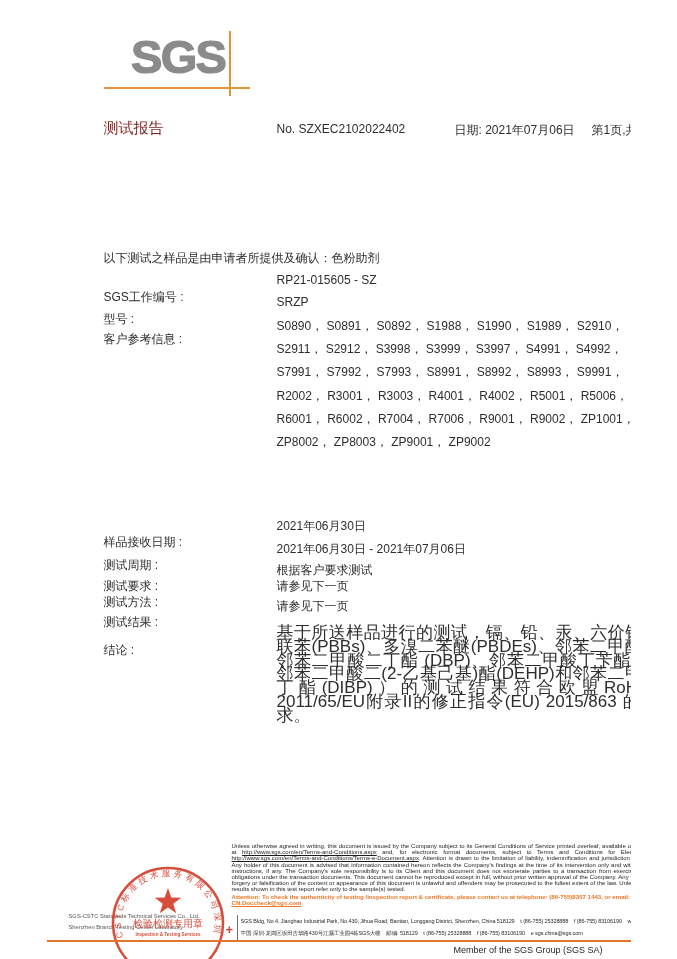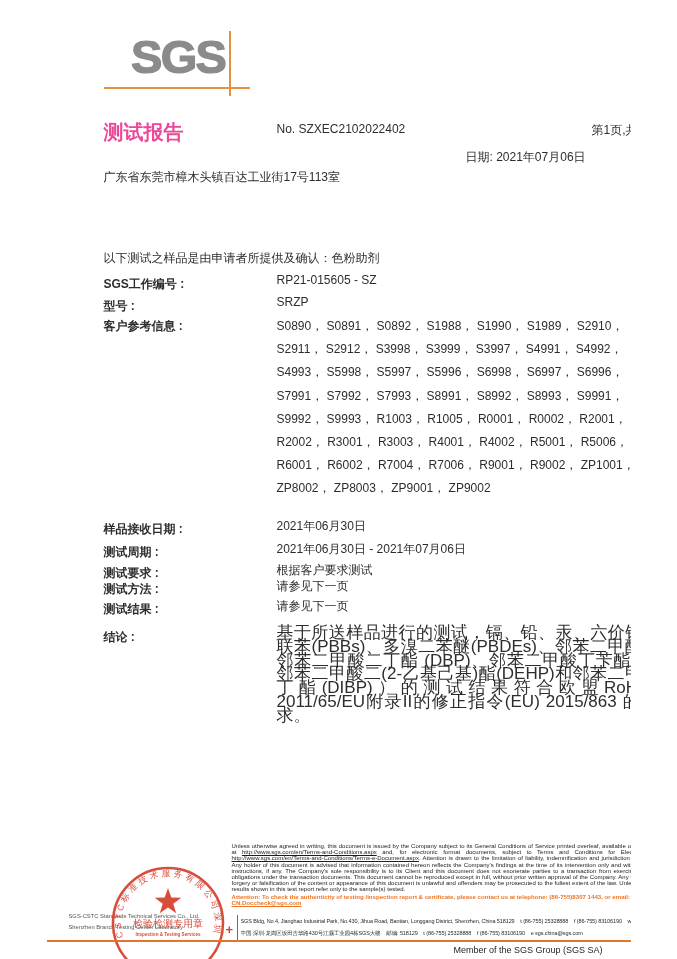--- a/index.html
+++ b/index.html
@@ -11,30 +11,30 @@
   .logo-text{
     position:absolute;left:84px;top:34px;font-size:56px;font-weight:bold;color:#8b8b8b;
     line-height:1;letter-spacing:-2px;transform:scale(0.84,0.82);transform-origin:left top;
     -webkit-text-stroke:1.5px #8b8b8b;
   }
   .logo-hline{position:absolute;left:57px;top:87px;width:146px;height:2px;background:#e2923c;}
   .logo-vline{position:absolute;left:182px;top:31px;width:2px;height:65px;background:#e2923c;}
   
   .header-row{position:absolute;left:57px;top:121px;right:20px;height:20px;font-size:12px;}
   .header-row span{position:absolute;white-space:nowrap;}
-  .h-title{left:0;top:-2px;font-size:20px;font-weight:bold;color:#ec4899;}
+  .h-title{left:0;top:-2px;font-size:15px;font-weight:normal;color:#7f1d1d;}
   .h-no{left:173px;top:1px;}
-  .h-date{left:362px;top:1px;margin-top:27px;}
+  .h-date{left:351px;top:1px;}
   .h-page{left:488px;top:1px;}
   
   .applicant{position:absolute;left:57px;top:163px;font-size:12px;line-height:28px;white-space:nowrap;}
   
   .intro{position:absolute;left:57px;top:250px;font-size:12px;white-space:nowrap;}
   .row{position:absolute;left:57px;right:30px;font-size:12px;}
-  .row .lbl{position:absolute;left:0;top:3px;white-space:nowrap;font-weight:bold;}
+  .row .lbl{position:absolute;left:0;top:16px;white-space:nowrap;}
   .row .val{position:absolute;left:173px;top:0;white-space:nowrap;}
   .r-job{top:273px;} .r-model{top:295px;} .r-ref{top:315px;}
   .ref-lines div{line-height:23.2px;white-space:nowrap;}
   .r-recv{top:518px;} .r-period{top:541px;} .r-req{top:562px;}
   .r-method{top:578px;} .r-result{top:598px;} .r-concl{top:626px;}
   .r-concl .val{white-space:normal;width:418px;font-size:17px;line-height:13.8px;text-align:justify;}
   
   .company-lines{position:absolute;left:22px;top:911px;font-size:5.8px;color:#555;line-height:11px;white-space:nowrap;}
   .stamp{position:absolute;left:55px;top:862px;opacity:.93;}
   .disclaimer-block{position:absolute;left:185px;top:843px;width:462px;}
@@ -59,43 +59,40 @@
   <div class="logo-vline"></div>
 
   <div class="header-row">
     <span class="h-title">测试报告</span>
     <span class="h-no">No. SZXEC2102022402</span>
     <span class="h-date">日期: 2021年07月06日</span>
     <span class="h-page">第1页,共7页</span>
   </div>
 
   <div class="applicant">
-    <div>广东省东莞市樟木头镇百达工业街17号113室</div>
   </div>
 
   <div class="intro">以下测试之样品是由申请者所提供及确认：色粉助剂</div>
 
   <div class="row r-job">
     <span class="lbl">SGS工作编号 :</span>
     <span class="val">RP21-015605 - SZ</span>
   </div>
 
   <div class="row r-model">
     <span class="lbl">型号 :</span>
     <span class="val">SRZP</span>
   </div>
 
   <div class="row r-ref">
     <span class="lbl">客户参考信息 :</span>
     <span class="val ref-lines">
       <div>S0890， S0891， S0892， S1988， S1990， S1989， S2910，</div>
       <div>S2911， S2912， S3998， S3999， S3997， S4991， S4992，</div>
-      <div>S4993， S5998， S5997， S5996， S6998， S6997， S6996，</div>
       <div>S7991， S7992， S7993， S8991， S8992， S8993， S9991，</div>
-      <div>S9992， S9993， R1003， R1005， R0001， R0002， R2001，</div>
       <div>R2002， R3001， R3003， R4001， R4002， R5001， R5006，</div>
       <div>R6001， R6002， R7004， R7006， R9001， R9002， ZP1001，</div>
       <div>ZP8002， ZP8003， ZP9001， ZP9002</div>
     </span>
   </div>
 
   <div class="row r-recv">
     <span class="lbl">样品接收日期 :</span>
     <span class="val">2021年06月30日</span>
   </div>

